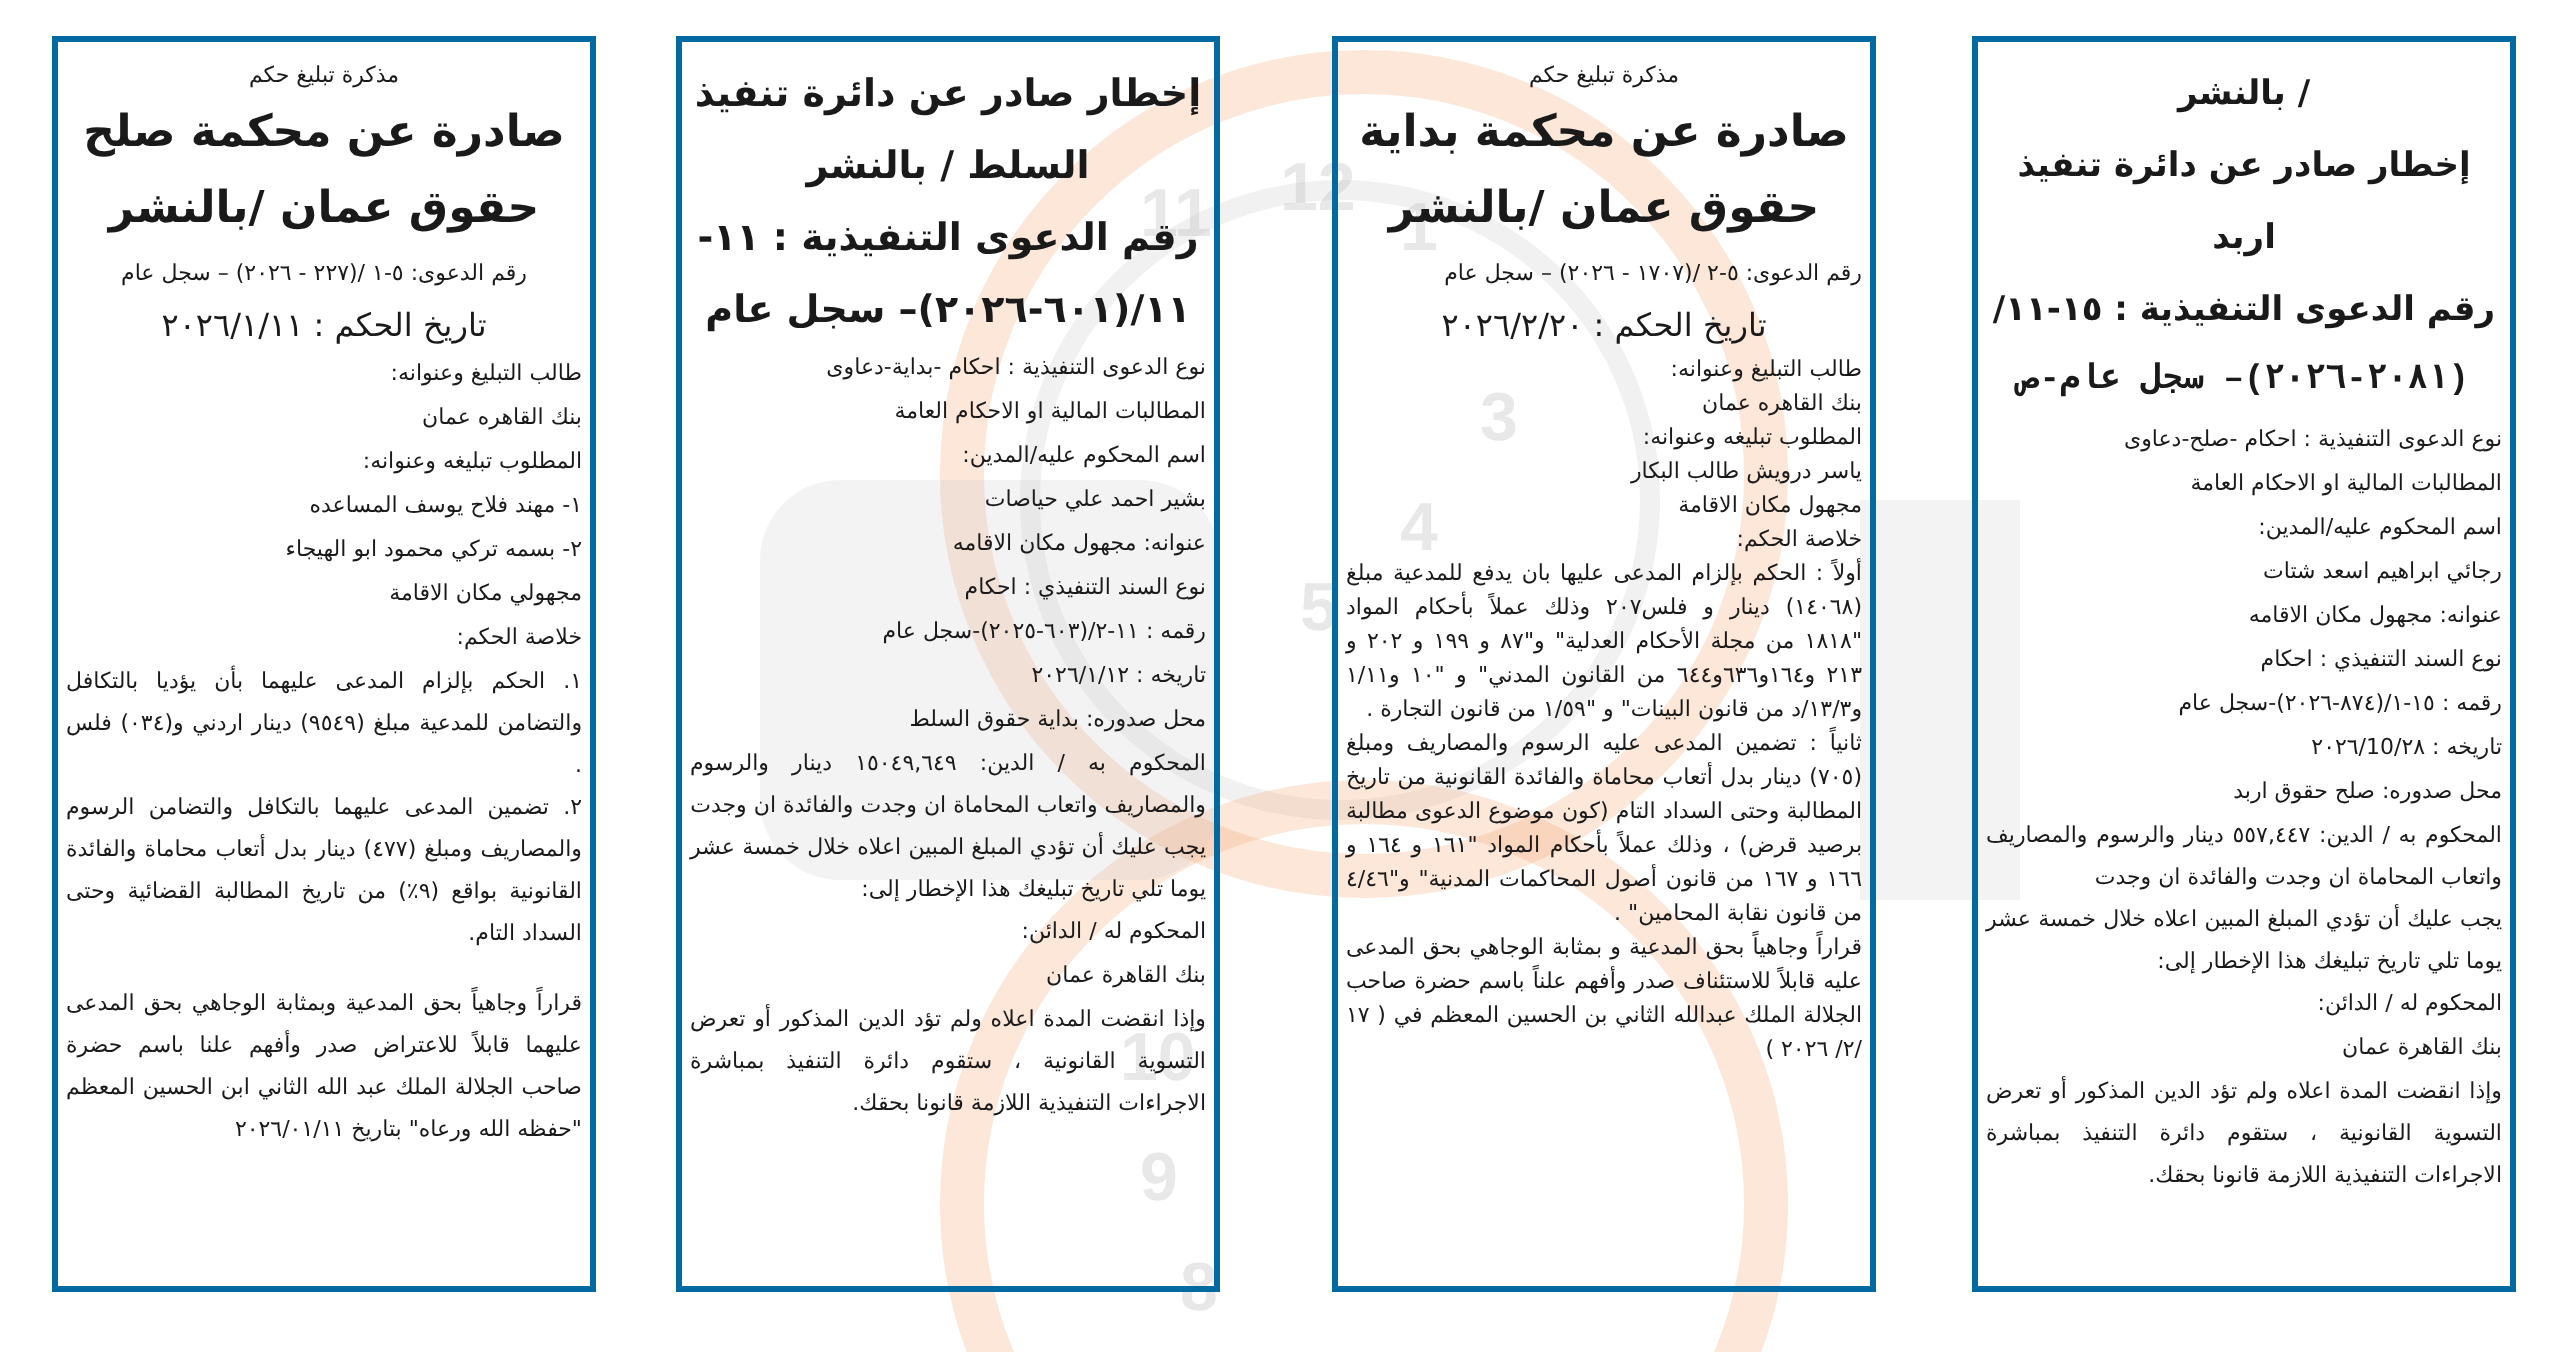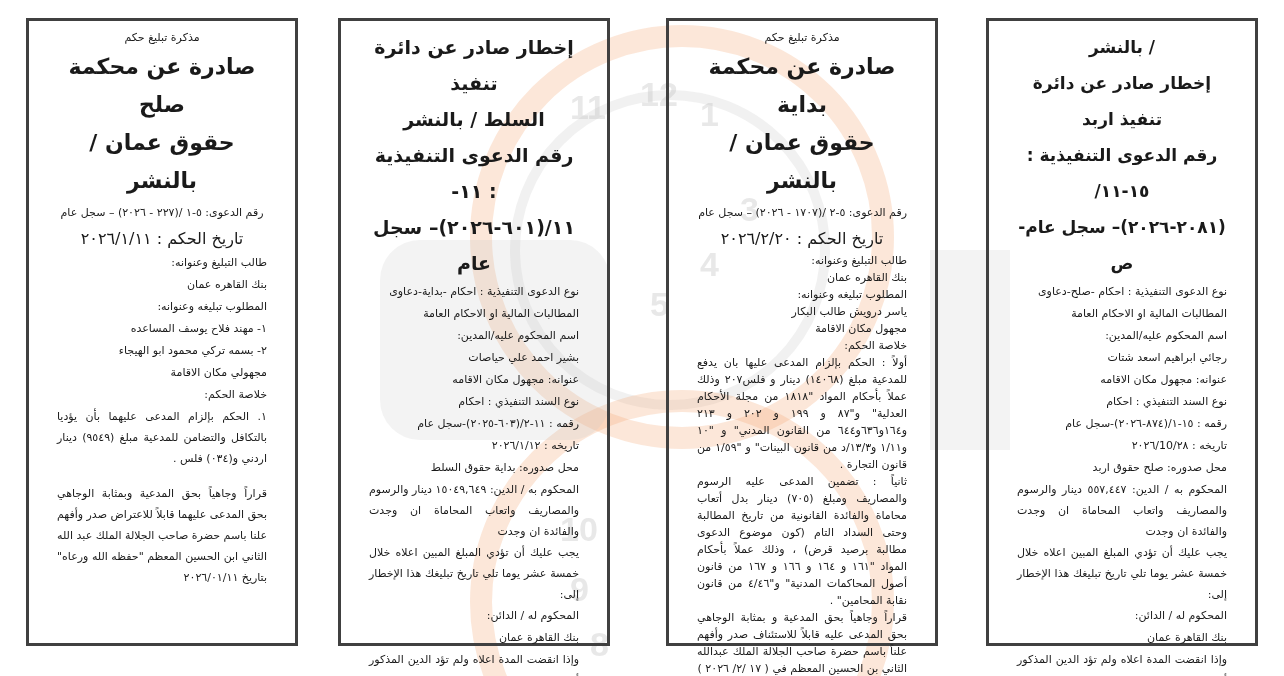--- a/index.html
+++ b/index.html
@@ -14,22 +14,22 @@
   }
   .wm-ring2 {
     position:absolute; border-radius:50%;
     border:10px solid rgba(200,200,200,0.25);
   }
   .wm-num { position:absolute; font-size:34px; font-weight:bold; color:rgba(190,190,190,0.35); font-family:"Liberation Sans", sans-serif; }
   .wm-block { position:absolute; background:rgba(200,200,200,0.22); }
 
   .notice {
     position:absolute; top:18px; width:272px; height:628px;
-    border:3px solid #404040; box-sizing:border-box;
-    direction:rtl; text-align:right; padding:8px 28px; z-index:1;
+    border:3px solid #0369a1; box-sizing:border-box;
+    direction:rtl; text-align:right; padding:8px 4px; z-index:1;
     background:transparent;
   }
   .n1 { left:986px; }
   .n2 { left:666px; }
   .n3 { left:338px; }
   .n4 { left:26px; }
 
   .small-head { text-align:center; font-size:11px; margin:2px 0 4px; }
   .big-title { text-align:center; font-weight:bold; font-size:20px; line-height:36px; margin:0; }
   .big-title.l { font-size:22px; line-height:38px; }
@@ -56,21 +56,21 @@
   <span class="wm-num" style="left:650px;top:285px;">5</span>
   <span class="wm-num" style="left:560px;top:510px;">10</span>
   <span class="wm-num" style="left:570px;top:570px;">9</span>
   <span class="wm-num" style="left:590px;top:625px;">8</span>
 </div>
 
 <div class="notice n1">
   <p class="big-title" style="font-size:17px;">/ بالنشر</p>
   <p class="big-title" style="font-size:17px;">إخطار صادر عن دائرة تنفيذ اربد</p>
   <p class="big-title" style="font-size:17px;">رقم الدعوى التنفيذية : ١٥-١١/</p>
-  <p class="big-title" style="font-size:17px;">(٢٠٨١-٢٠٢٦)– سجل عام-ص</p>
+  <p class="big-title" style="font-size:17px;font-family:Liberation Mono, monospace;">(٢٠٨١-٢٠٢٦)– سجل عام-ص</p>
   <p class="line">نوع الدعوى التنفيذية : احكام -صلح-دعاوى</p>
   <p class="line">المطالبات المالية او الاحكام العامة</p>
   <p class="line">اسم المحكوم عليه/المدين:</p>
   <p class="line">رجائي ابراهيم اسعد شتات</p>
   <p class="line">عنوانه: مجهول مكان الاقامه</p>
   <p class="line">نوع السند التنفيذي : احكام</p>
   <p class="line">رقمه : ١٥-١/(٨٧٤-٢٠٢٦)-سجل عام</p>
   <p class="line">تاريخه : ٢٠٢٦/10/٢٨</p>
   <p class="line">محل صدوره: صلح حقوق اربد</p>
   <p class="para">المحكوم به / الدين: ٥٥٧,٤٤٧ دينار والرسوم والمصاريف واتعاب المحاماة ان وجدت والفائدة ان وجدت</p>
@@ -127,15 +127,16 @@
   <p class="case-line">رقم الدعوى: ٥-١ /(٢٢٧ - ٢٠٢٦) – سجل عام</p>
   <p class="date-line">تاريخ الحكم : ٢٠٢٦/١/١١</p>
   <p class="line">طالب التبليغ وعنوانه:</p>
   <p class="line">بنك القاهره عمان</p>
   <p class="line">المطلوب تبليغه وعنوانه:</p>
   <p class="line">١- مهند فلاح يوسف المساعده</p>
   <p class="line">٢- بسمه تركي محمود ابو الهيجاء</p>
   <p class="line">مجهولي مكان الاقامة</p>
   <p class="line">خلاصة الحكم:</p>
   <p class="para">١. الحكم بإلزام المدعى عليهما بأن يؤديا بالتكافل والتضامن للمدعية مبلغ (٩٥٤٩) دينار اردني و(٠٣٤) فلس .</p>
+  <p class="para">٢. تضمين المدعى عليهما بالتكافل والتضامن الرسوم والمصاريف ومبلغ (٤٧٧) دينار بدل أتعاب محاماة والفائدة القانونية بواقع (٩٪) من تاريخ المطالبة القضائية وحتى السداد التام.</p>
   <div class="gap"></div>
   <p class="para">قراراً وجاهياً بحق المدعية وبمثابة الوجاهي بحق المدعى عليهما قابلاً للاعتراض صدر وأفهم علنا باسم حضرة صاحب الجلالة الملك عبد الله الثاني ابن الحسين المعظم "حفظه الله ورعاه" بتاريخ ٢٠٢٦/٠١/١١</p>
 </div>
 
 </body></html>

